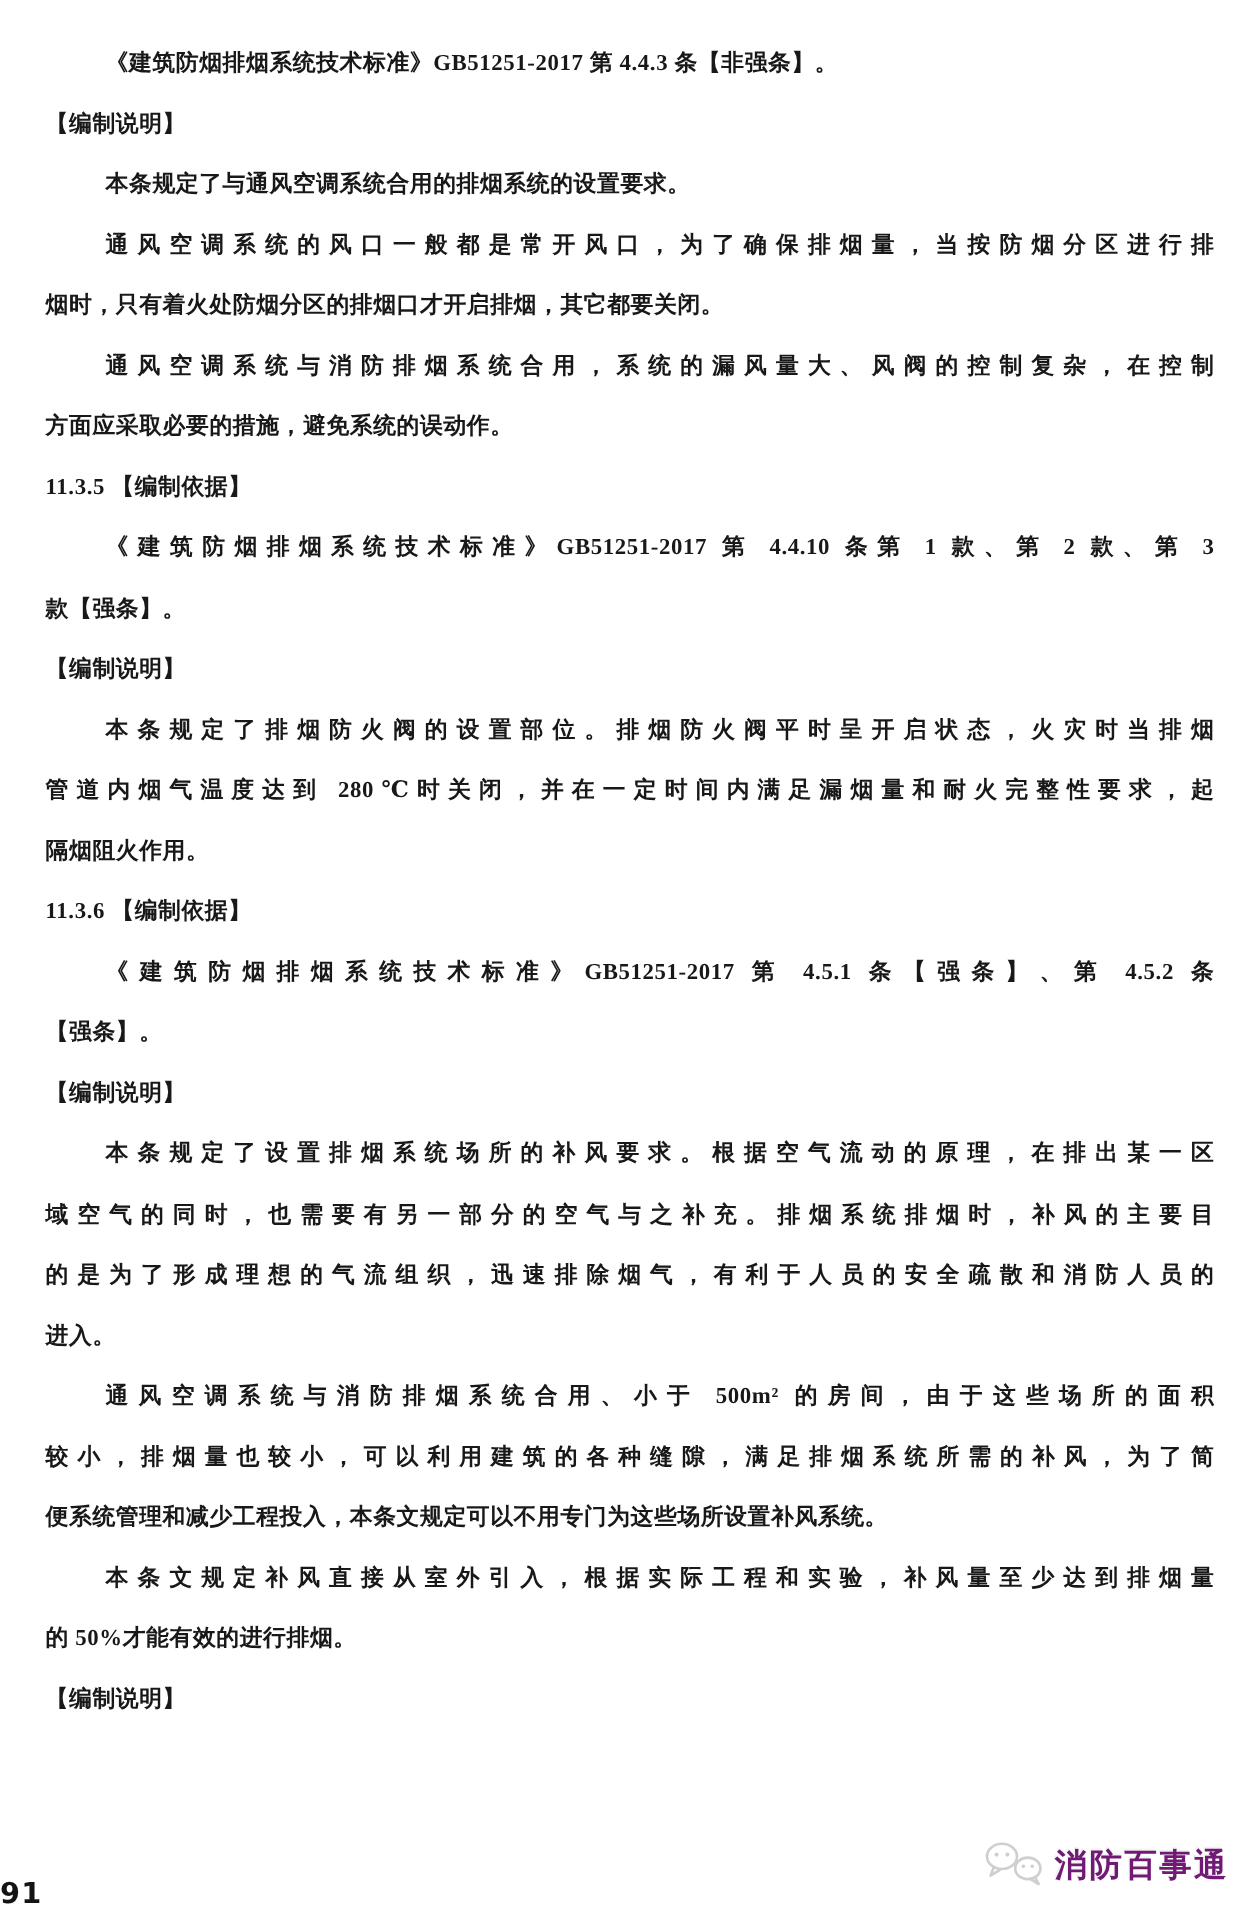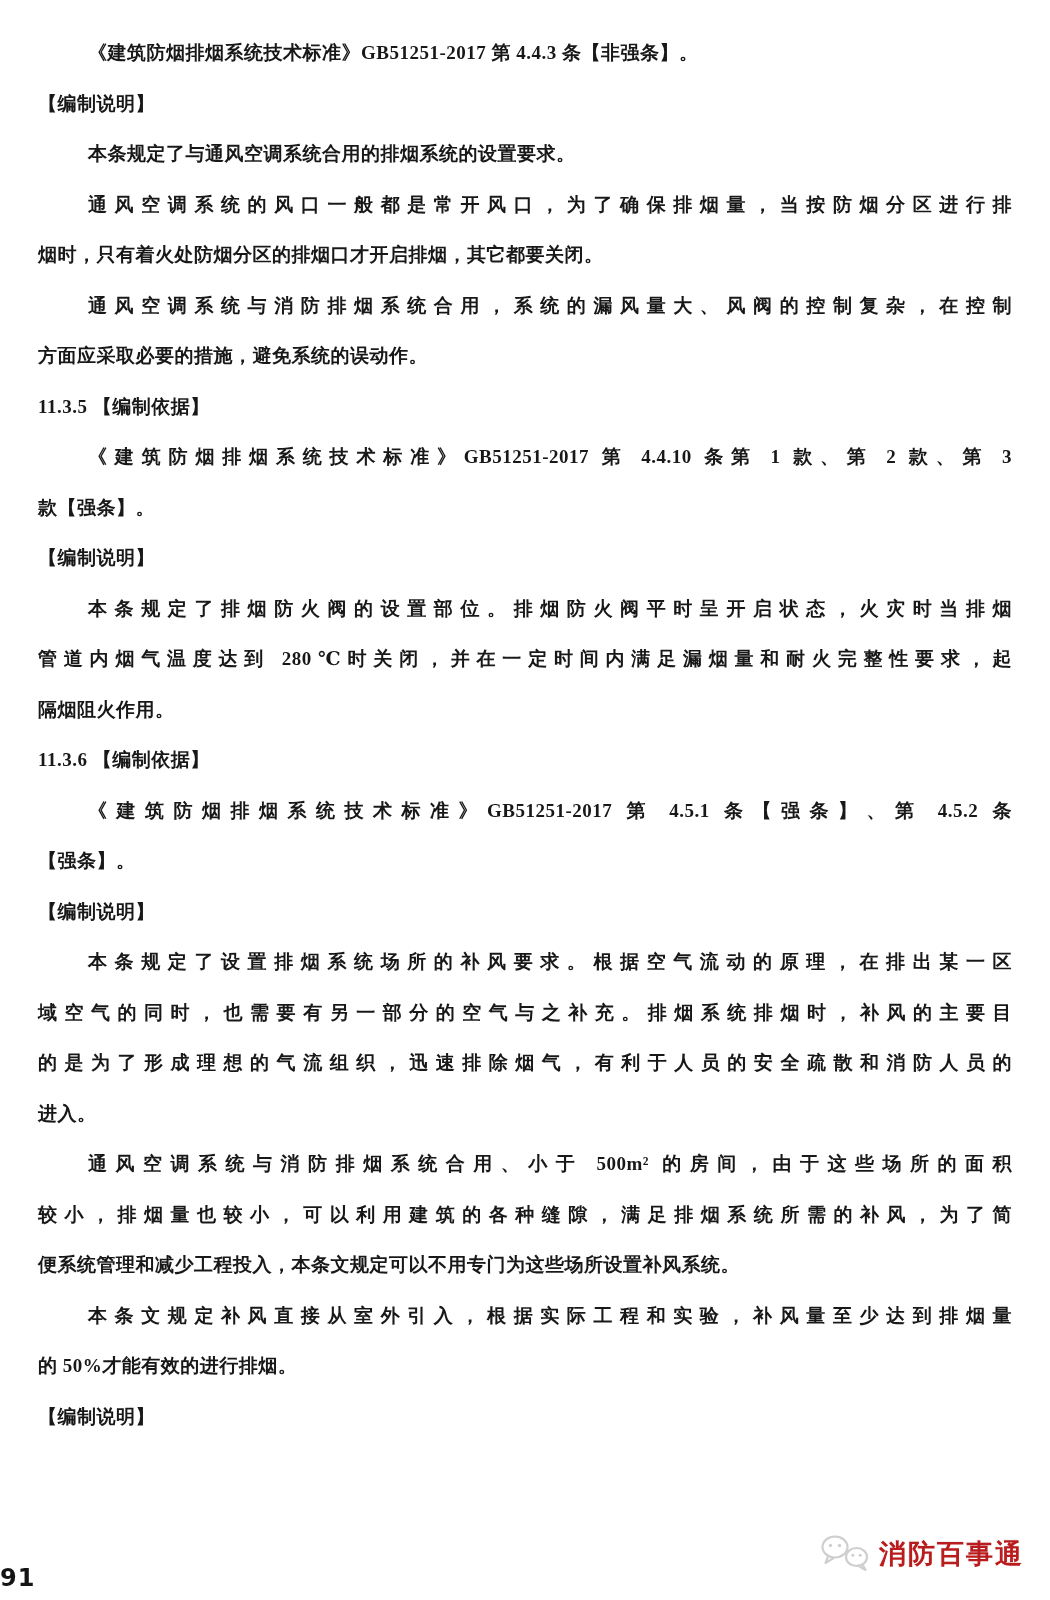--- a/index.html
+++ b/index.html
@@ -25,21 +25,21 @@
   .line.fill {
     white-space:normal;
     text-align:justify;
     text-align-last:justify;
   }
   .line.first { text-indent:50px; }
   .watermark {
     position:absolute;
     top:1534px; right:26px;
     display:flex; align-items:center; gap:7px;
-    color:#b91c1c;
+    color:#701a75;
     font-family:Liberation Mono, monospace;
     font-size:27px;
     font-weight:600;
     letter-spacing:2px;
     text-shadow:1px 1px 0 #ffffff, -1px -1px 0 #f2f2f2;
     user-select:none;
   }
   .watermark svg { display:block; }
   .pageno {
     position:absolute;

